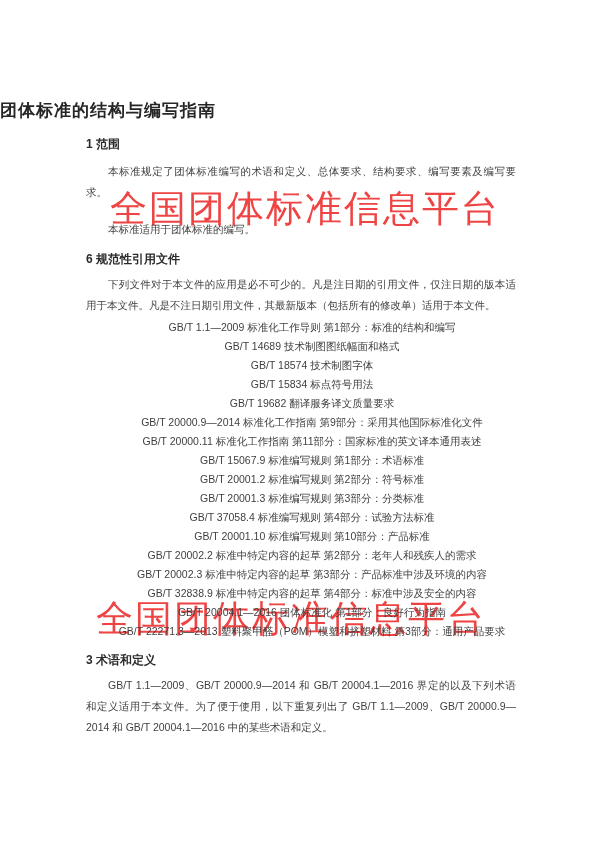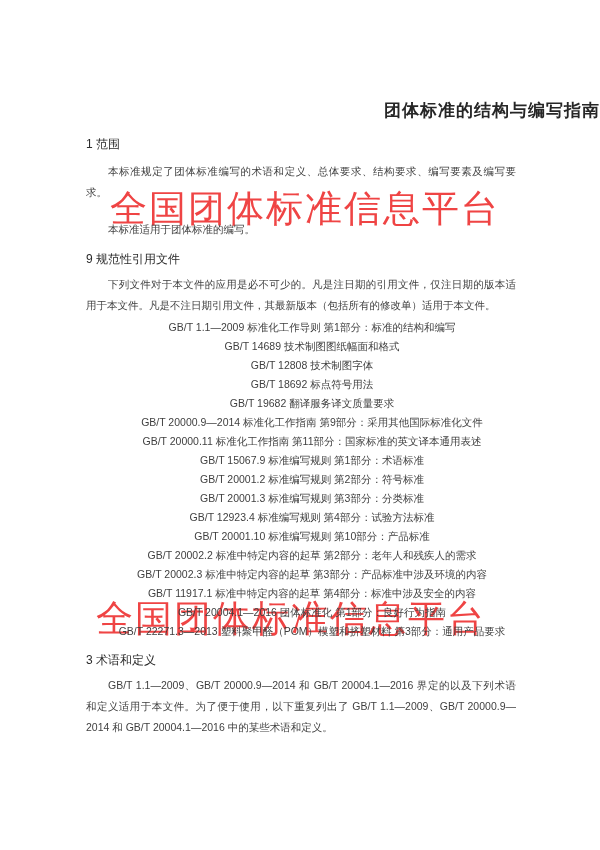--- a/index.html
+++ b/index.html
@@ -26,38 +26,38 @@
     user-select: none;
   }
   .wm1 { top: 184px; left: 110px; }
   .wm2 { top: 594px; left: 96px; }
   .doc-title {
     position: absolute;
     z-index: 1;
     top: 99px;
     left: 0;
     width: 100%;
-    text-align: right;
+    text-align: left;
     font-size: 17px;
     font-weight: 700;
     letter-spacing: 1px;
     color: #262626;
   }
   .content {
     position: absolute;
     z-index: 1;
     top: 137px;
     left: 86px;
     width: 430px;
     color: #3f3f3f;
     font-size: 10.5px;
   }
   .sec-heading {
     font-size: 12px;
-    font-weight: 400;
+    font-weight: 700;
     color: #2b2b2b;
     line-height: 14px;
     margin: 0;
   }
   .sec-heading.gap {
     margin-top: 12px;
   }
   .para {
     margin: 8px 0 0 0;
     line-height: 21px;
@@ -91,39 +91,39 @@
   <div class="watermark wm2">全国团体标准信息平台</div>
 
   <div class="doc-title">团体标准的结构与编写指南</div>
 
   <div class="content">
 
     <div class="sec-heading">1 范围</div>
     <p class="para first">本标准规定了团体标准编写的术语和定义、总体要求、结构要求、编写要素及编写要求。</p>
     <p class="para tight">本标准适用于团体标准的编写。</p>
 
-    <div class="sec-heading gap">9 规范性引用文件</div>
+    <div class="sec-heading gap">6 规范性引用文件</div>
     <p class="para">下列文件对于本文件的应用是必不可少的。凡是注日期的引用文件，仅注日期的版本适用于本文件。凡是不注日期引用文件，其最新版本（包括所有的修改单）适用于本文件。</p>
 
     <div class="ref-list">
       <div class="ref-item">GB/T 1.1—2009 标准化工作导则 第1部分：标准的结构和编写</div>
       <div class="ref-item">GB/T 14689 技术制图图纸幅面和格式</div>
-      <div class="ref-item">GB/T 12808 技术制图字体</div>
-      <div class="ref-item">GB/T 18692 标点符号用法</div>
+      <div class="ref-item">GB/T 18574 技术制图字体</div>
+      <div class="ref-item">GB/T 15834 标点符号用法</div>
       <div class="ref-item">GB/T 19682 翻译服务译文质量要求</div>
       <div class="ref-item">GB/T 20000.9—2014 标准化工作指南 第9部分：采用其他国际标准化文件</div>
       <div class="ref-item">GB/T 20000.11 标准化工作指南 第11部分：国家标准的英文译本通用表述</div>
       <div class="ref-item">GB/T 15067.9 标准编写规则 第1部分：术语标准</div>
       <div class="ref-item">GB/T 20001.2 标准编写规则 第2部分：符号标准</div>
       <div class="ref-item">GB/T 20001.3 标准编写规则 第3部分：分类标准</div>
-      <div class="ref-item">GB/T 12923.4 标准编写规则 第4部分：试验方法标准</div>
+      <div class="ref-item">GB/T 37058.4 标准编写规则 第4部分：试验方法标准</div>
       <div class="ref-item">GB/T 20001.10 标准编写规则 第10部分：产品标准</div>
       <div class="ref-item">GB/T 20002.2 标准中特定内容的起草 第2部分：老年人和残疾人的需求</div>
       <div class="ref-item">GB/T 20002.3 标准中特定内容的起草 第3部分：产品标准中涉及环境的内容</div>
-      <div class="ref-item">GB/T 11917.1 标准中特定内容的起草 第4部分：标准中涉及安全的内容</div>
+      <div class="ref-item">GB/T 32838.9 标准中特定内容的起草 第4部分：标准中涉及安全的内容</div>
       <div class="ref-item">GB/T 20004.1—2016 团体标准化 第1部分：良好行为指南</div>
       <div class="ref-item">GB/T 22271.3—2013 塑料聚甲醛（POM）模塑和挤塑材料 第3部分：通用产品要求</div>
     </div>
 
     <div class="sec-heading gap">3 术语和定义</div>
     <p class="para">GB/T 1.1—2009、GB/T 20000.9—2014 和 GB/T 20004.1—2016 界定的以及下列术语和定义适用于本文件。为了便于使用，以下重复列出了 GB/T 1.1—2009、GB/T 20000.9—2014 和 GB/T 20004.1—2016 中的某些术语和定义。</p>
 
   </div>
 </div>
 

